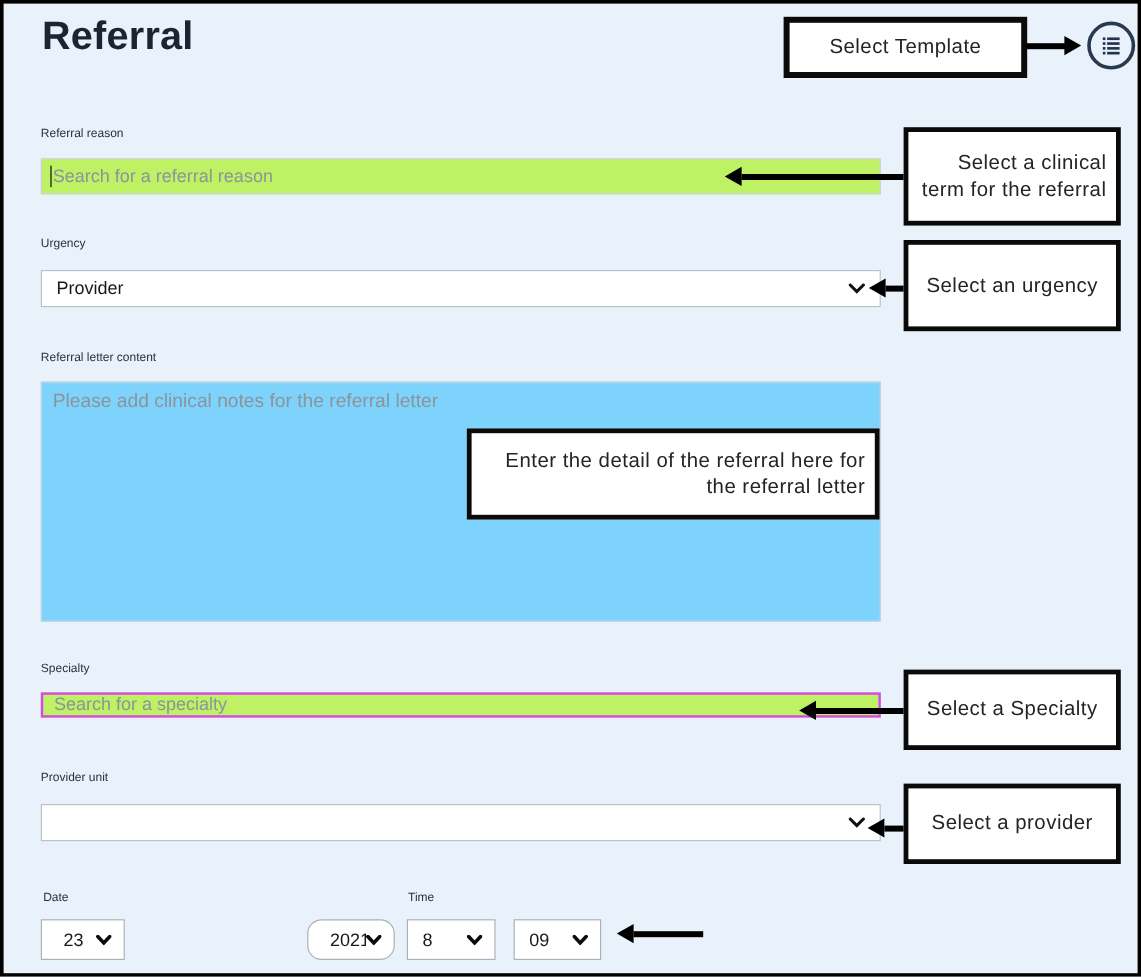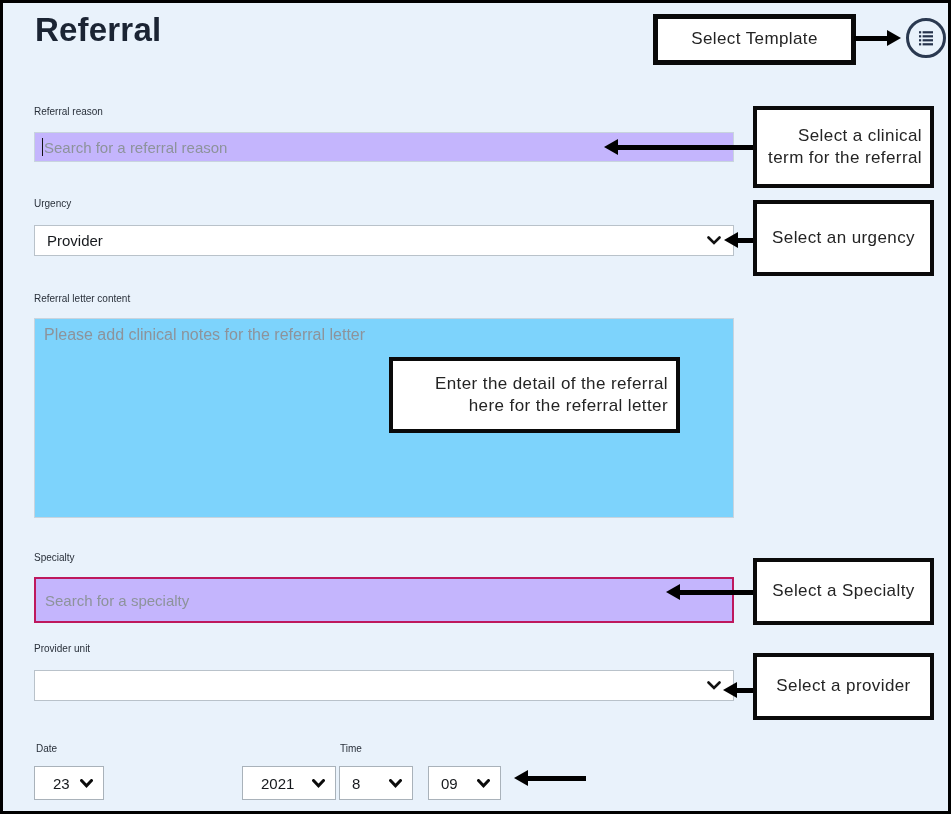--- a/index.html
+++ b/index.html
@@ -24,25 +24,25 @@
   }
 
   
   .field-label{
     position:absolute;font-size:10px;color:#29303a;
   }
 
   
   .text-input{
     position:absolute;left:31px;width:700px;height:30px;
-    background:#c4b5fd;border:1px solid #c8d4de;
+    background:#bef264;border:1px solid #c8d4de;
     font-size:15px;color:#16191d;padding:0 10px 0 9px;outline:none;
   }
   .text-input::placeholder{color:#8d939b;opacity:1;}
-  .text-input.strong-border{border:2px solid #be185d;height:46px;}
+  .text-input.strong-border{border:2px solid #d946ef;height:21px;}
 
   .caret-bar{
     position:absolute;left:39px;width:1px;height:18px;background:#111;
   }
 
   
   .select-box{
     position:absolute;background:#fff;border:1px solid #b9c2ca;
     display:flex;align-items:center;font-size:15px;color:#16191d;
     padding:0 12px;cursor:pointer;
@@ -137,21 +137,21 @@
 
   <label class="field-label" style="left:33px;top:740px;">Date</label>
   <div class="select-box select-sm" style="left:31px;width:70px;">
     <span class="val">23</span>
     <span style="display:flex;">
       <svg width="13" height="9" viewBox="0 0 13 9">
           <path d="M1.5 1.5 L6.5 6.8 L11.5 1.5" stroke="#0b0b0b" stroke-width="3" fill="none" stroke-linecap="round"></path>
         </svg>
     </span>
   </div>
-  <div class="select-box select-sm" style="left:239px;width:94px;">
+  <div class="select-box select-sm" style="left:253px;width:73px;border-radius:12px;">
     <span class="val">2021</span>
     <span style="display:flex;">
       <svg width="13" height="9" viewBox="0 0 13 9">
           <path d="M1.5 1.5 L6.5 6.8 L11.5 1.5" stroke="#0b0b0b" stroke-width="3" fill="none" stroke-linecap="round"></path>
         </svg>
     </span>
   </div>
 
   <label class="field-label" style="left:337px;top:740px;">Time</label>
   <div class="select-box select-sm" style="left:336px;width:74px;padding-left:12px;">
@@ -176,21 +176,21 @@
   <div class="arrow-head-right" style="left:884px;top:27px;"></div>
 
   <div class="callout" style="left:750px;top:103px;width:181px;height:82px;">Select a clinical term for the referral</div>
   <div class="arrow-line" style="left:615px;top:142px;width:135px;"></div>
   <div class="arrow-head-left" style="left:601px;top:136px;"></div>
 
   <div class="callout" style="left:750px;top:197px;width:181px;height:76px;">Select an urgency</div>
   <div class="arrow-line" style="left:735px;top:235px;width:15px;"></div>
   <div class="arrow-head-left" style="left:721px;top:229px;"></div>
 
-  <div class="callout" style="left:386px;top:354px;width:291px;height:76px;">Enter the detail of the referral here for the referral letter</div>
+  <div class="callout" style="left:386px;top:354px;width:344px;height:76px;">Enter the detail of the referral here for the referral letter</div>
 
   <div class="callout" style="left:750px;top:555px;width:181px;height:67px;">Select a Specialty</div>
   <div class="arrow-line" style="left:677px;top:587px;width:73px;"></div>
   <div class="arrow-head-left" style="left:663px;top:581px;"></div>
 
   <div class="callout" style="left:750px;top:650px;width:181px;height:67px;">Select a provider</div>
   <div class="arrow-line" style="left:734px;top:685px;width:16px;"></div>
   <div class="arrow-head-left" style="left:720px;top:679px;"></div>
 
   <div class="arrow-line" style="left:525px;top:773px;width:58px;"></div>

